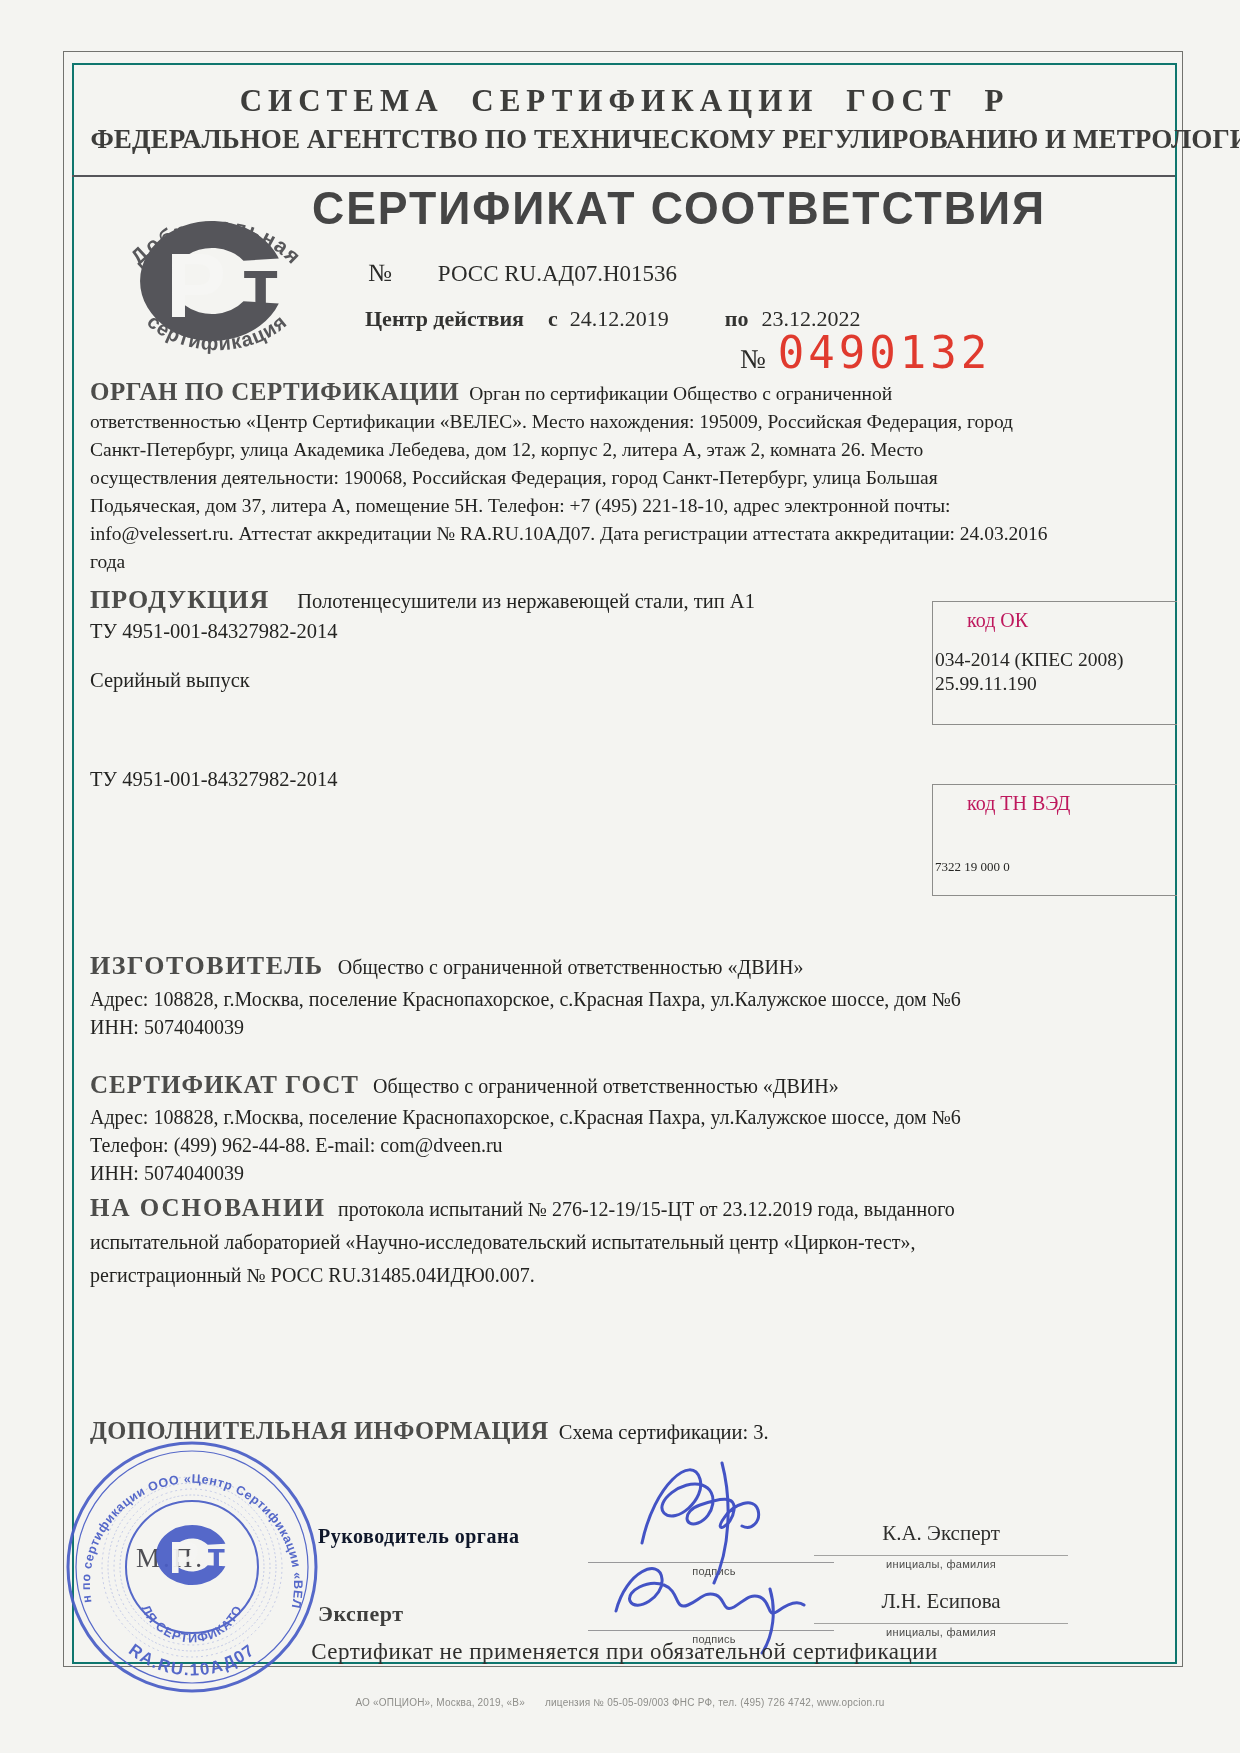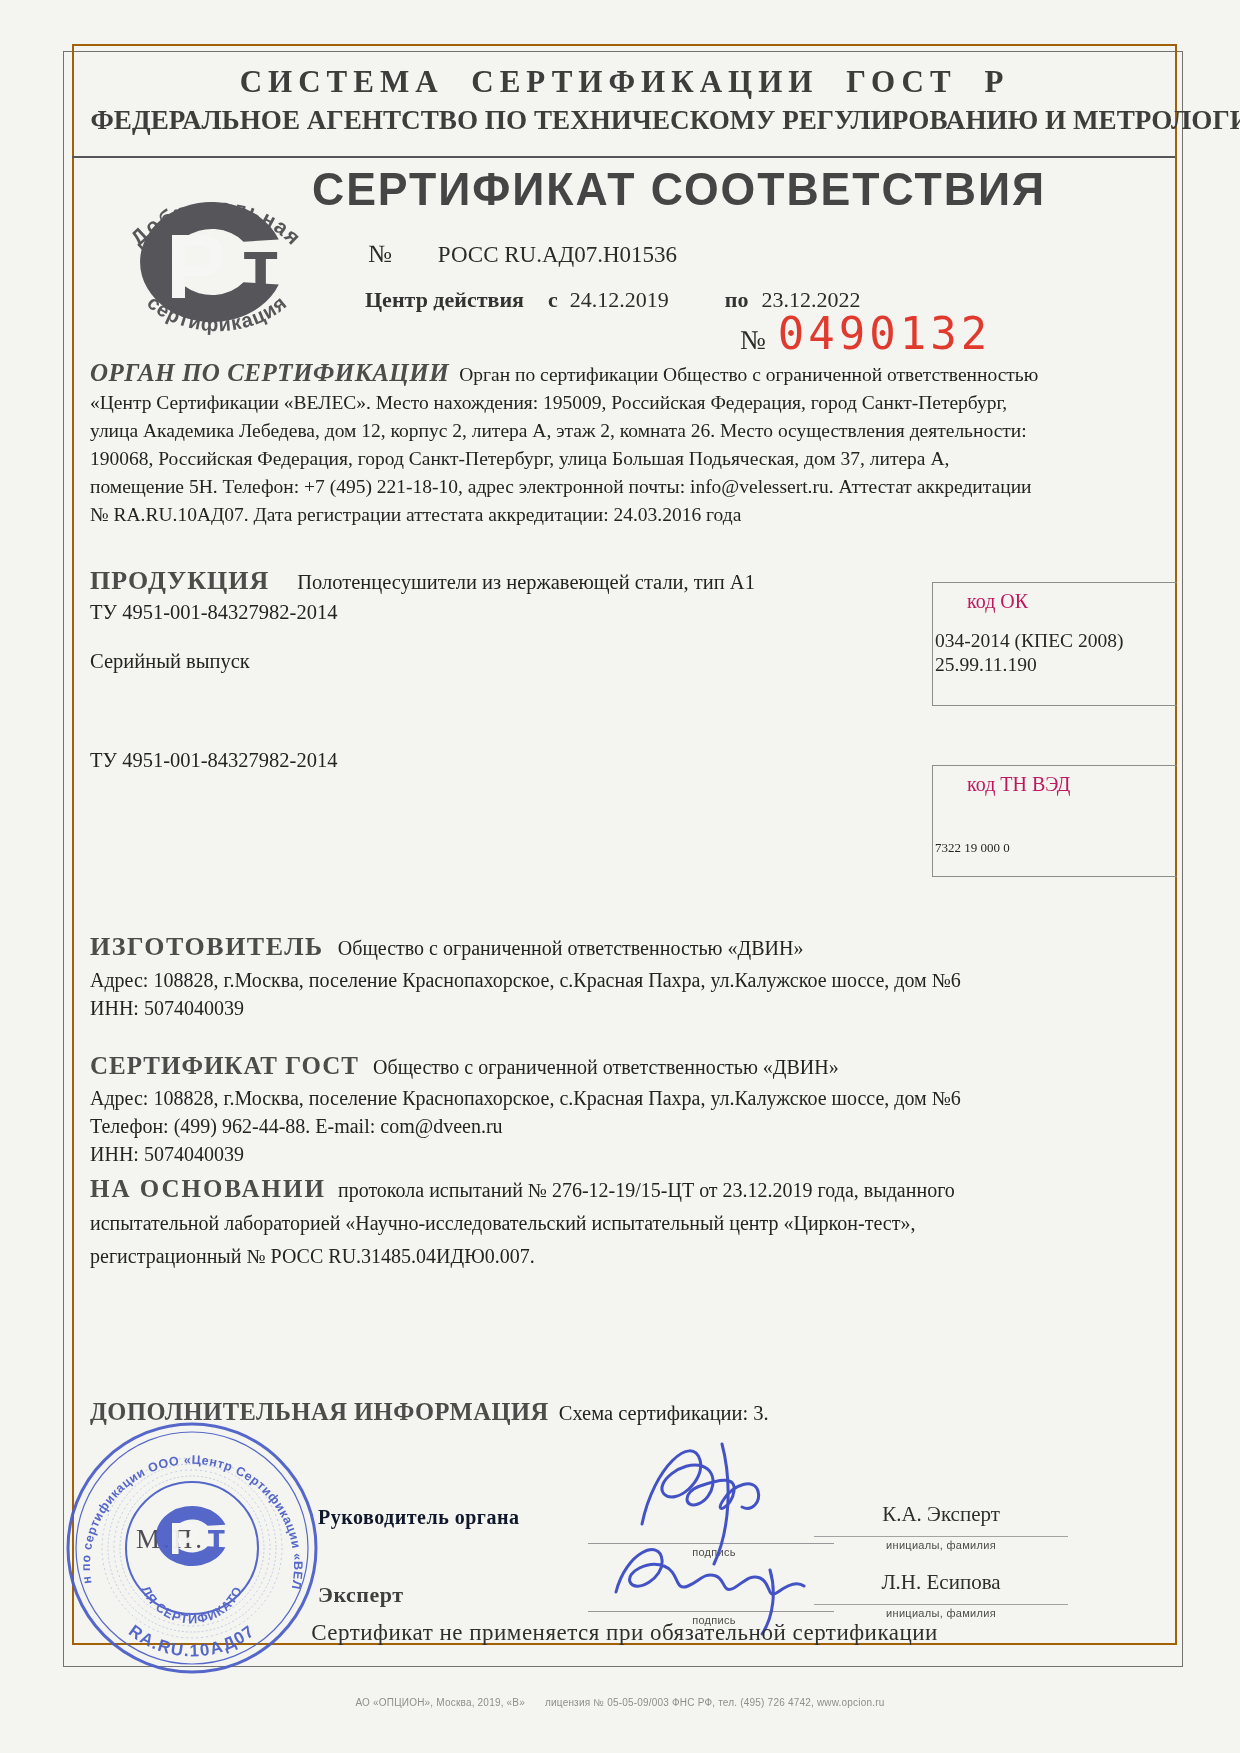--- a/index.html
+++ b/index.html
@@ -12,22 +12,22 @@
     overflow:hidden;
   }
   #page{position:absolute;inset:0;}
 
   
   .border-outer{
     position:absolute;left:63px;top:51px;width:1118px;height:1614px;
     border:1.5px solid #72726e;
   }
   .cert{
-    position:absolute;left:72px;top:44px;width:1101px;height:1597px;
-    border:2px solid #a16207;
+    position:absolute;left:72px;top:63px;width:1101px;height:1597px;
+    border:2px solid #0f766e;
   }
 
   
   .hdr1{
     position:absolute;top:18px;left:0;width:100%;text-align:center;
     font-size:31px;font-weight:700;color:#3d3d3b;
     letter-spacing:6px;word-spacing:14px;white-space:nowrap;
   }
   .hdr2{
     position:absolute;top:58px;left:0;width:100%;text-align:center;
@@ -58,21 +58,21 @@
     margin-left:12px;font-family:"DejaVu Sans Mono", monospace;
     font-size:44px;letter-spacing:4px;color:#e03a2e;font-weight:400;
   }
 
   
   .sec{position:absolute;left:16px;color:#232321;}
   .sec-h{font-weight:700;color:#4c4c4a;letter-spacing:1px;}
   .t{font-size:19.5px;line-height:28px;}
 
   .sec-organ{top:313px;width:958px;font-size:19px;line-height:28px;}
-  .sec-organ .sec-h{font-size:25px;letter-spacing:0.5px;margin-right:10px;font-style:italic;}
+  .sec-organ .sec-h{font-size:25px;letter-spacing:0.5px;margin-right:10px;}
 
   .sec-product{top:520px;width:840px;}
   .sec-product .sec-h{font-size:26px;margin-right:28px;}
   .sec-product .name{font-size:20.5px;}
   .sec-product .tu{font-size:20.5px;margin-top:5px;}
   .sec-product .serial{font-size:20.5px;margin-top:26px;}
 
   .code-box{
     position:absolute;left:858px;width:245px;
     border:1px solid #8d8d8b;border-right:none;

